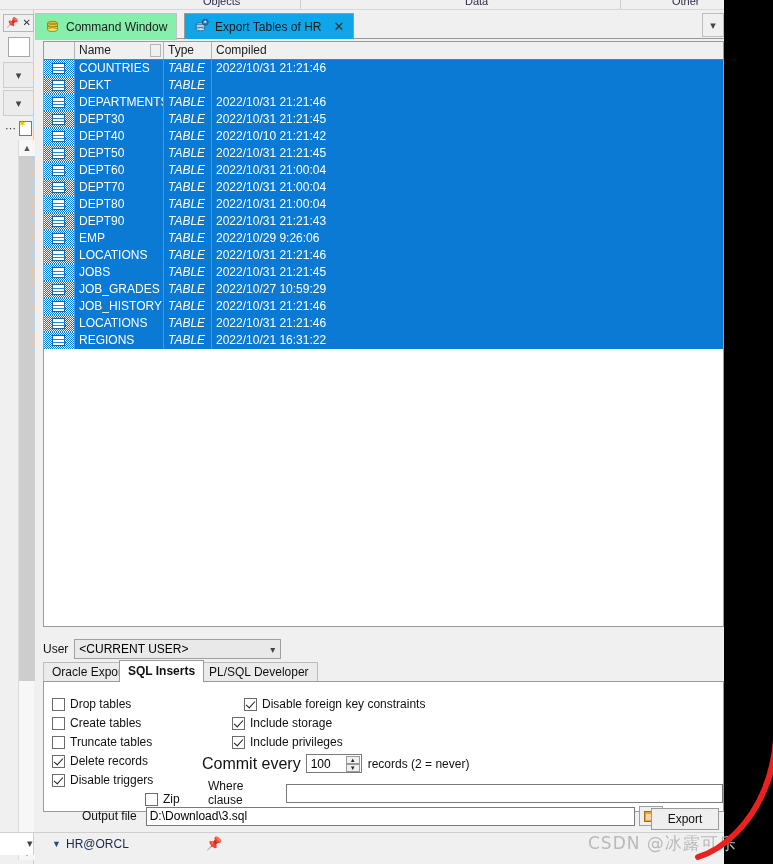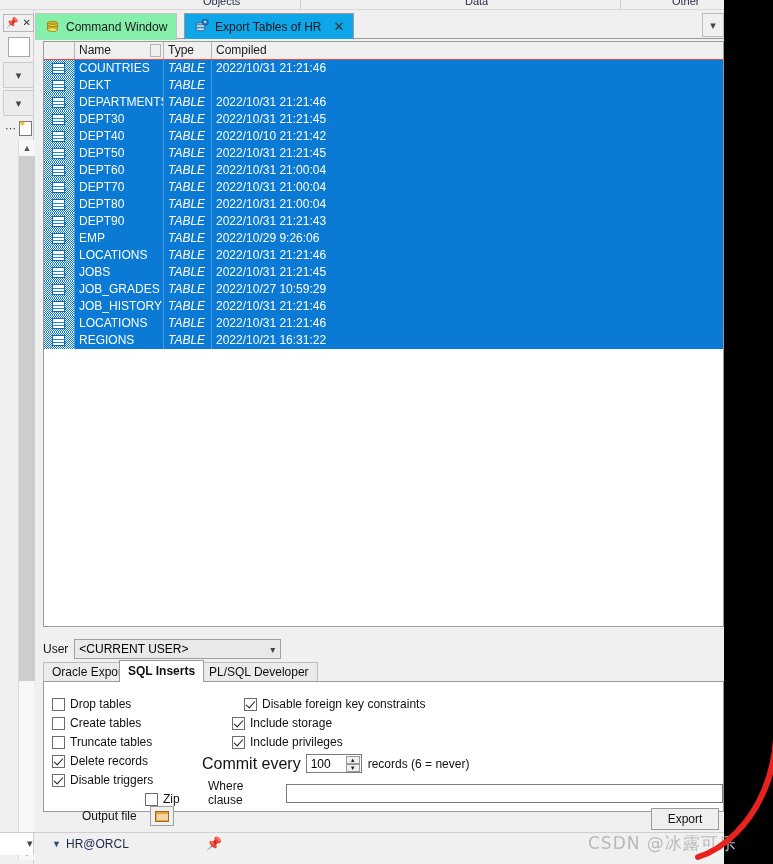--- a/index.html
+++ b/index.html
@@ -714,30 +714,31 @@
 
         <div id="commit-row">
           <span id="commit-label" class="lbl">Commit every</span>
           <div id="spin">
             <span id="spin-value">100</span>
             <span id="spin-btns">
               <span class="spin-b">▲</span>
               <span class="spin-b">▼</span>
             </span>
           </div>
-          <span id="commit-suffix" class="lbl">records (6 = never)</span>
+          <span id="commit-suffix" class="lbl">records (2 = never)</span>
         </div>
 
         <div id="where-row">
           <span id="where-label" class="lbl">Where clause</span>
           <div id="where-input"></div>
         </div>
 
         <div id="outfile-row">
           <span id="outfile-label" class="lbl">Output file</span>
+          <div id="outfile-input">D:\Download\3.sql</div>
           <div id="outfile-browse">
             <span class="folder-ico"></span>
           </div>
         </div>
       </div>
 
       <div id="export-btn">Export</div>
     </div>
 
     <div id="statusbar">

